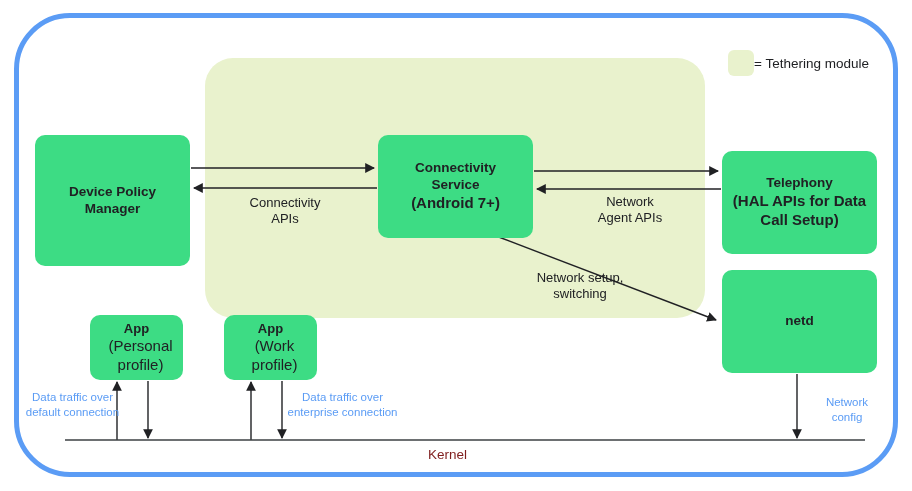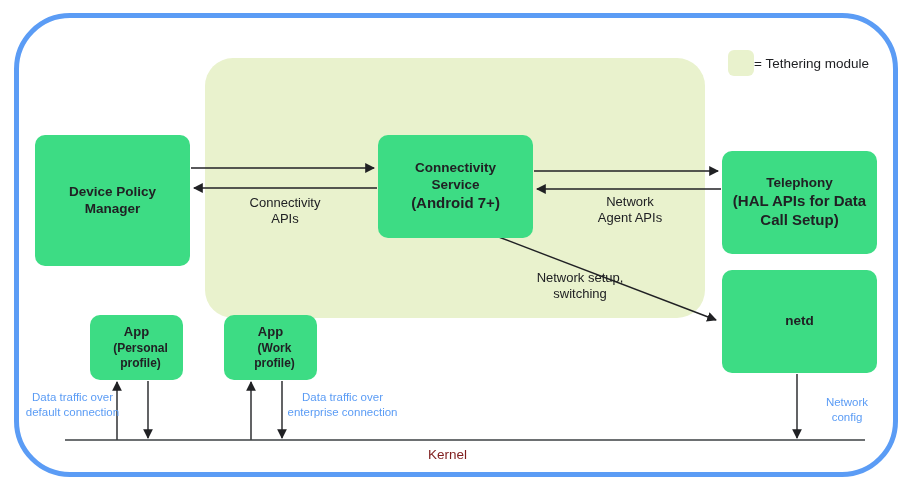--- a/index.html
+++ b/index.html
@@ -18,21 +18,21 @@
       text-align:center;line-height:1.25;padding:4px 8px;box-sizing:border-box;}
   .node .t1{font-size:13.5px;font-weight:bold;}
   .node .t2{font-size:15px;font-weight:bold;}
   .node-dpm{left:35px;top:135px;width:155px;height:131px;}
   .node-cs{left:378px;top:135px;width:155px;height:103px;}
   .node-tel{left:722px;top:151px;width:155px;height:103px;}
   .node-netd{left:722px;top:270px;width:155px;height:103px;}
   .node-app1{left:90px;top:315px;width:93px;height:65px;}
   .node-app2{left:224px;top:315px;width:93px;height:65px;}
   .node-app .t1{font-size:13px;font-weight:bold;}
-  .node-app .t2{font-size:12px;font-weight:bold;padding-left:8px;}
+  .node-app .t2{font-size:15px;font-weight:normal;padding-left:8px;}
   .edge-label{position:absolute;font-size:13px;color:#202124;text-align:center;
       line-height:1.25;white-space:pre-line;}
   .blue-label{position:absolute;font-size:11.5px;color:#5b9cf5;text-align:center;
       line-height:1.3;white-space:pre-line;}
   .kernel-label{position:absolute;font-size:13.5px;color:#7f1d1d;}
   svg.wires{position:absolute;left:0;top:0;width:912px;height:491px;overflow:visible;}
   .wire{stroke:#202124;stroke-width:1.4;fill:none;}
   .kernel-line{stroke:#3c4043;stroke-width:1.4;}
 </style>
 </head>

